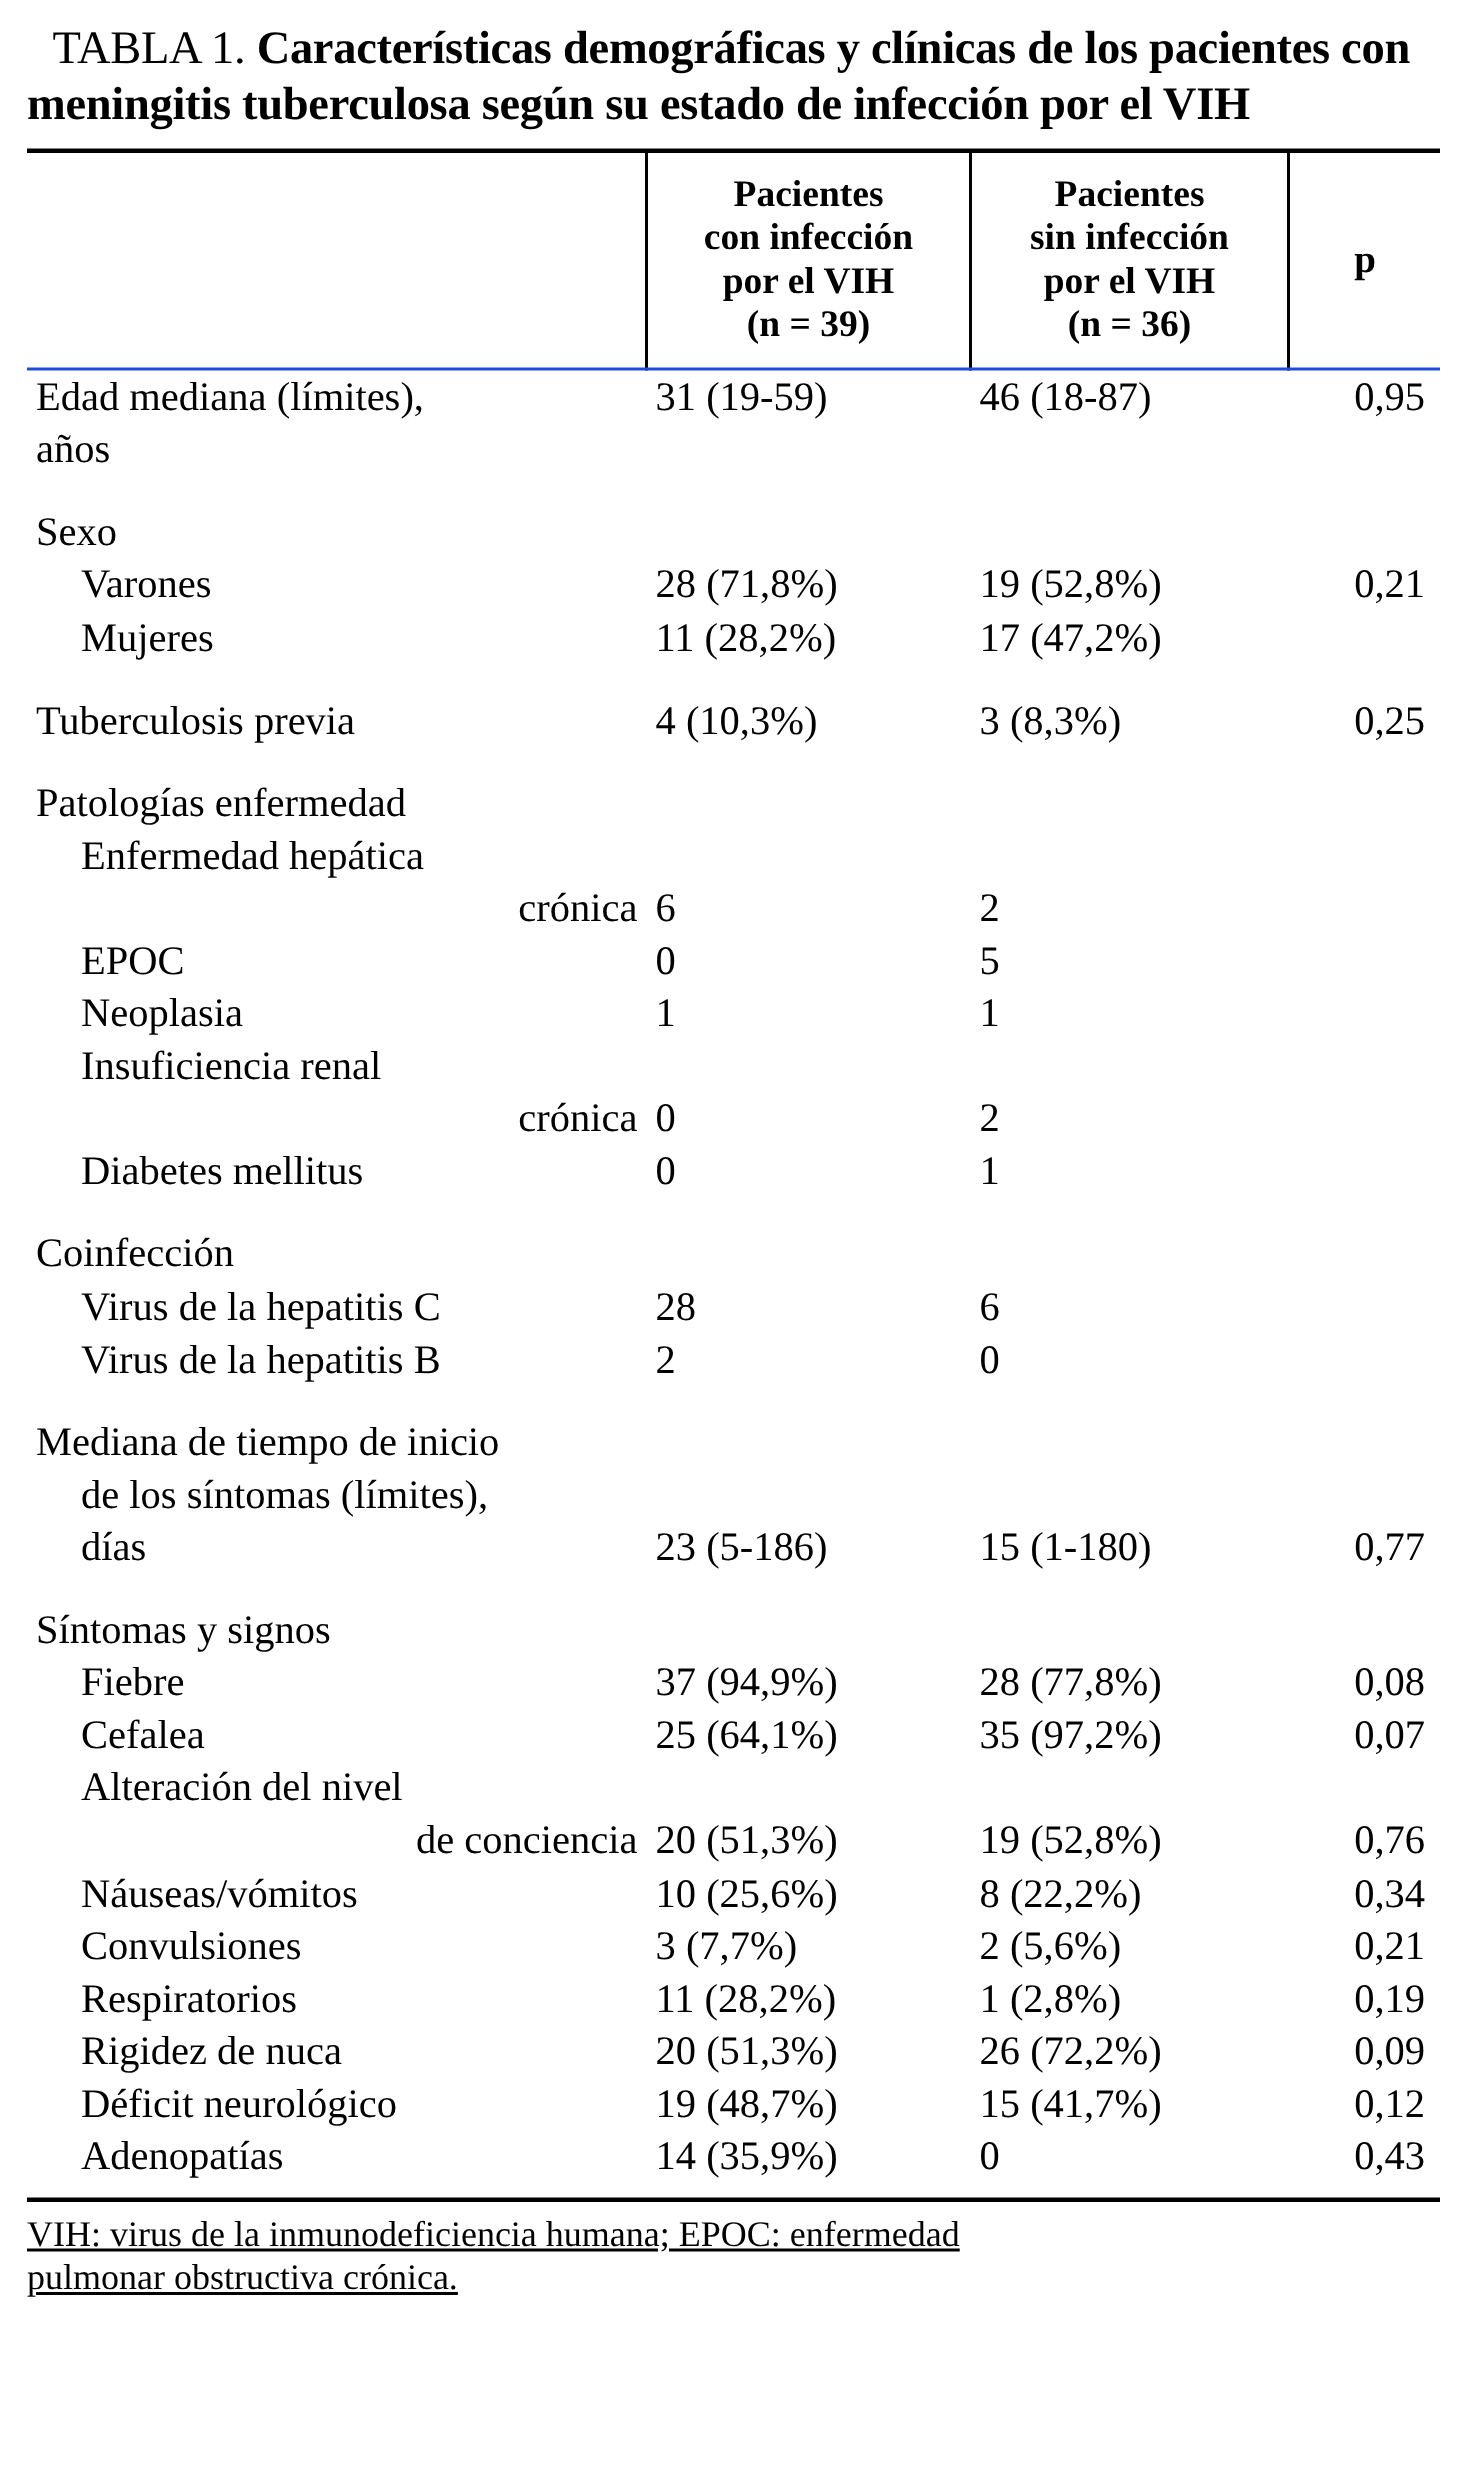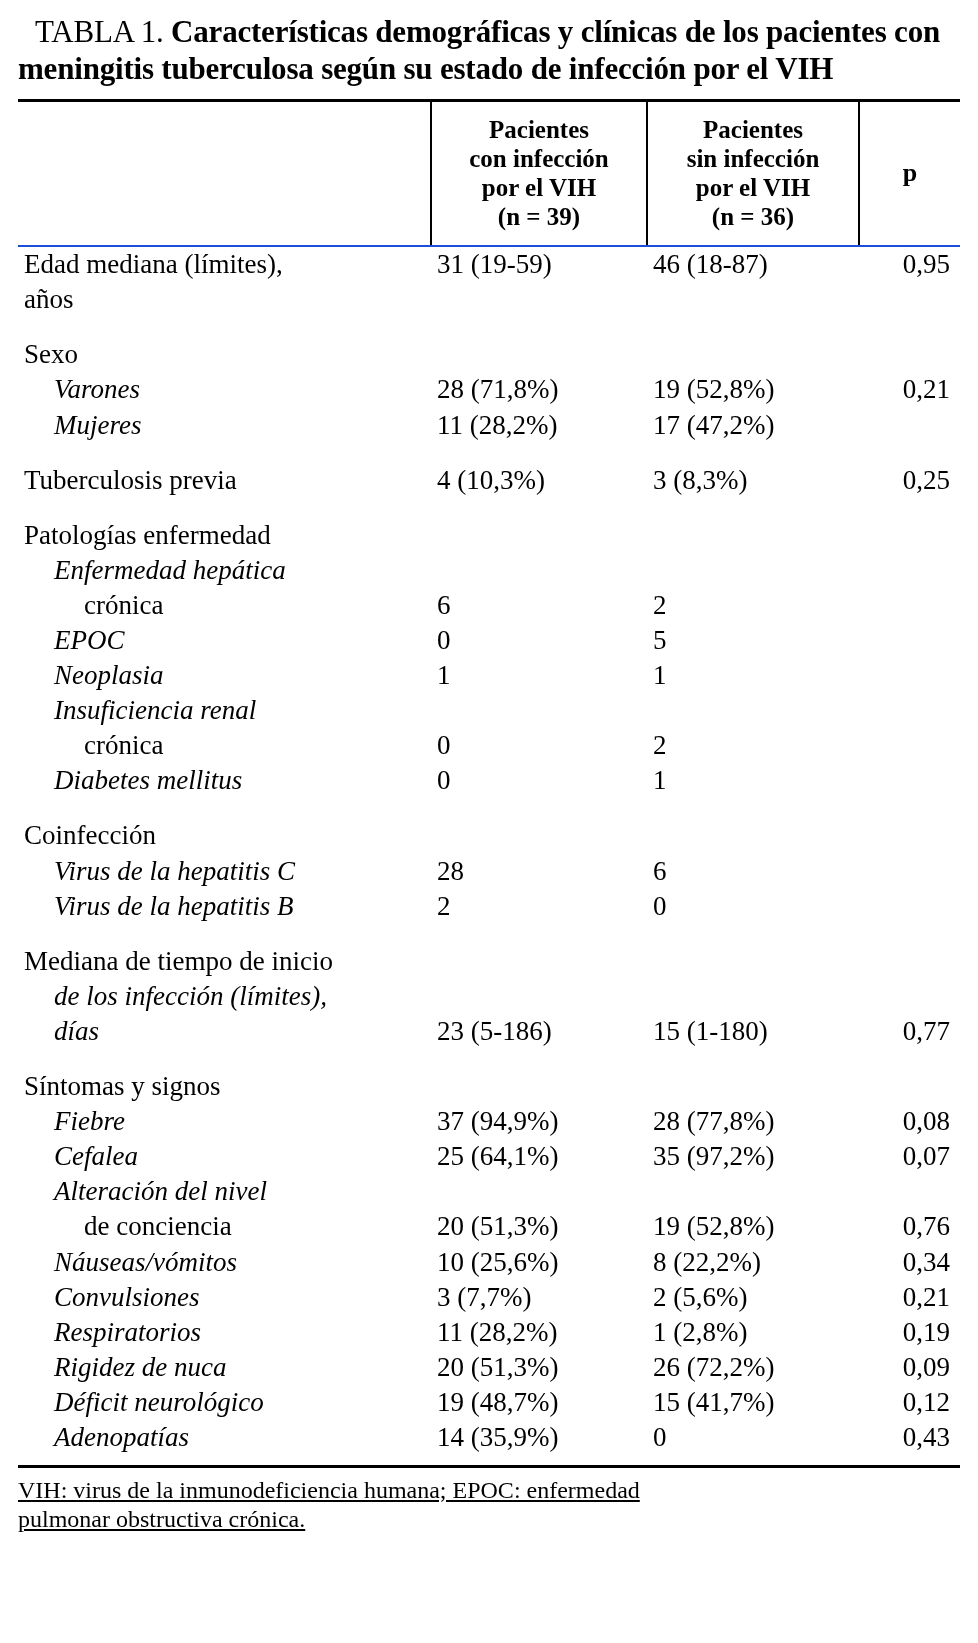--- a/index.html
+++ b/index.html
@@ -79,22 +79,22 @@
     text-align: left;
     white-space: pre-line;
   }
   tbody td.val {
     text-align: left;
   }
   tbody td.pval {
     text-align: right;
     padding-right: 10px;
   }
-  tr.indent1 td.label { padding-left: 36px; font-style: italic; }
-  tr.indent2 td.label { padding-left: 66px; }
+  tr.indent1 td.label { padding-left: 36px; }
+  tr.indent2 td.label { padding-left: 66px; text-align: right; }
   tr.spacer td {
     height: 20px;
     padding: 0;
     line-height: 0;
     font-size: 0;
   }
 
   
   .footer-rule {
     width: 942px;
@@ -254,21 +254,21 @@
         <tr class="spacer">
           <td colspan="4"></td>
         </tr>
         <tr class="indent0">
           <td class="label">Mediana de tiempo de inicio</td>
           <td class="val"></td>
           <td class="val"></td>
           <td class="pval"></td>
         </tr>
         <tr class="indent1">
-          <td class="label">de los infección (límites),</td>
+          <td class="label">de los síntomas (límites),</td>
           <td class="val"></td>
           <td class="val"></td>
           <td class="pval"></td>
         </tr>
         <tr class="indent1">
           <td class="label">días</td>
           <td class="val">23 (5-186)</td>
           <td class="val">15 (1-180)</td>
           <td class="pval">0,77</td>
         </tr>

